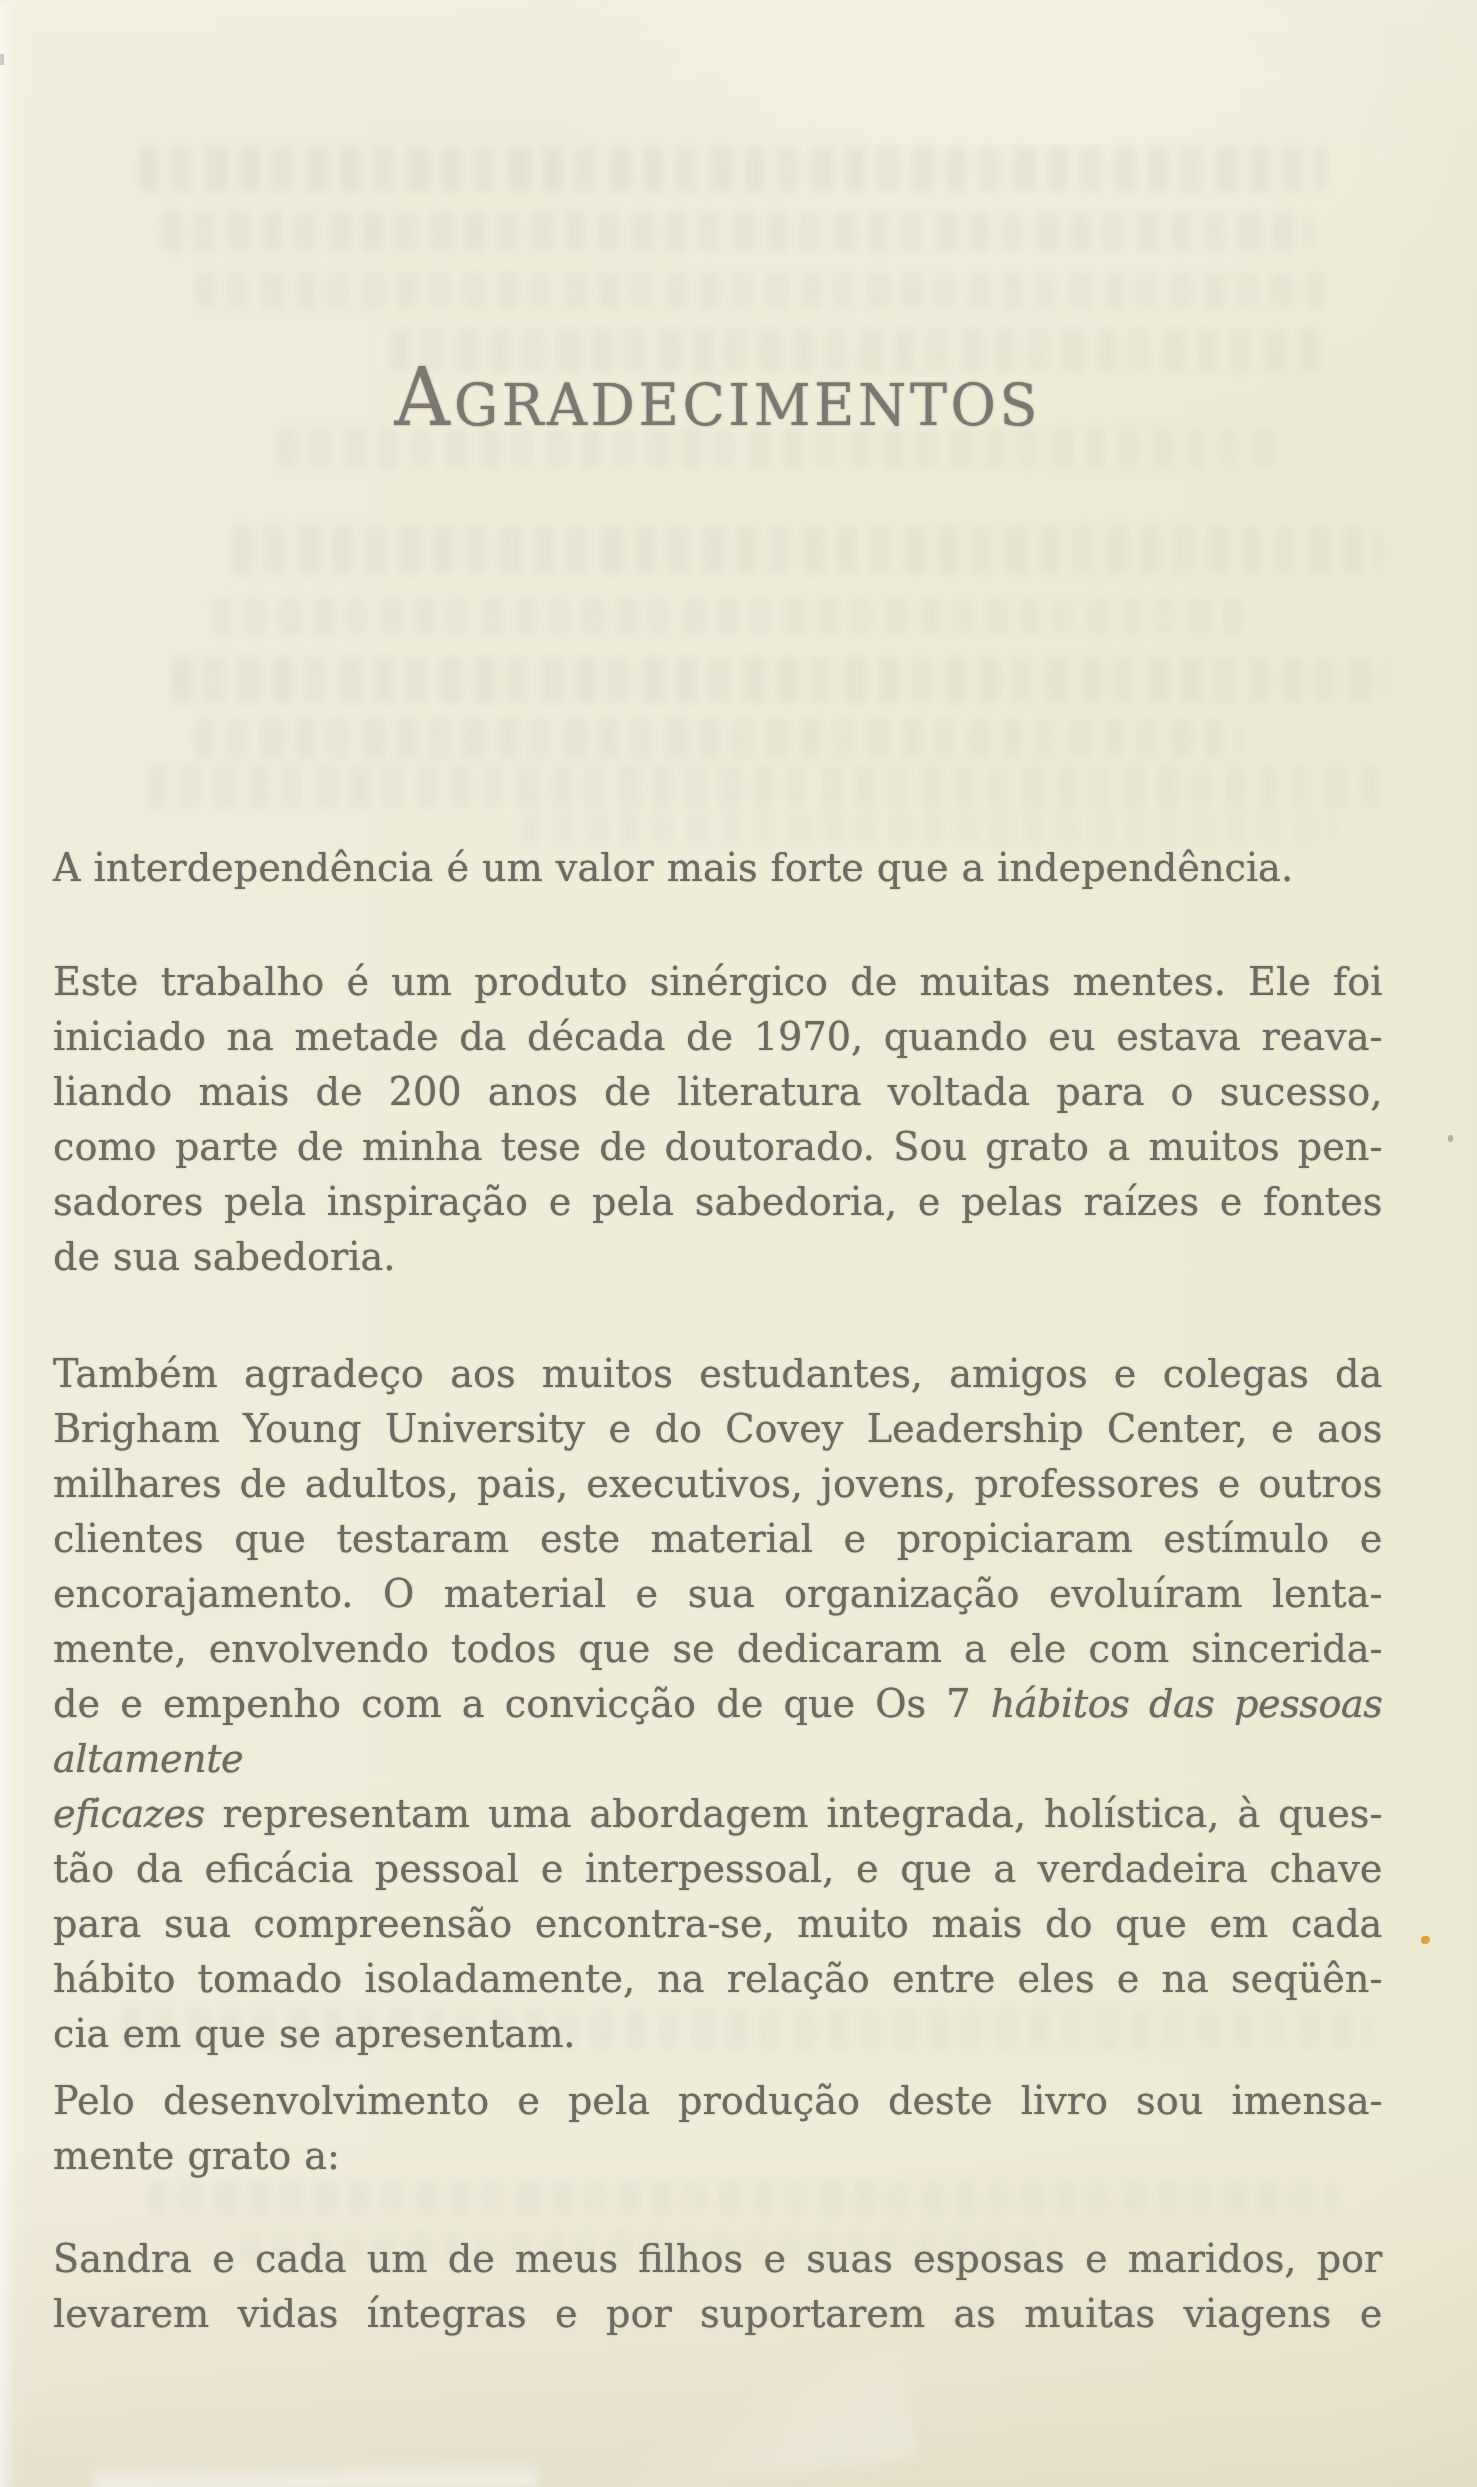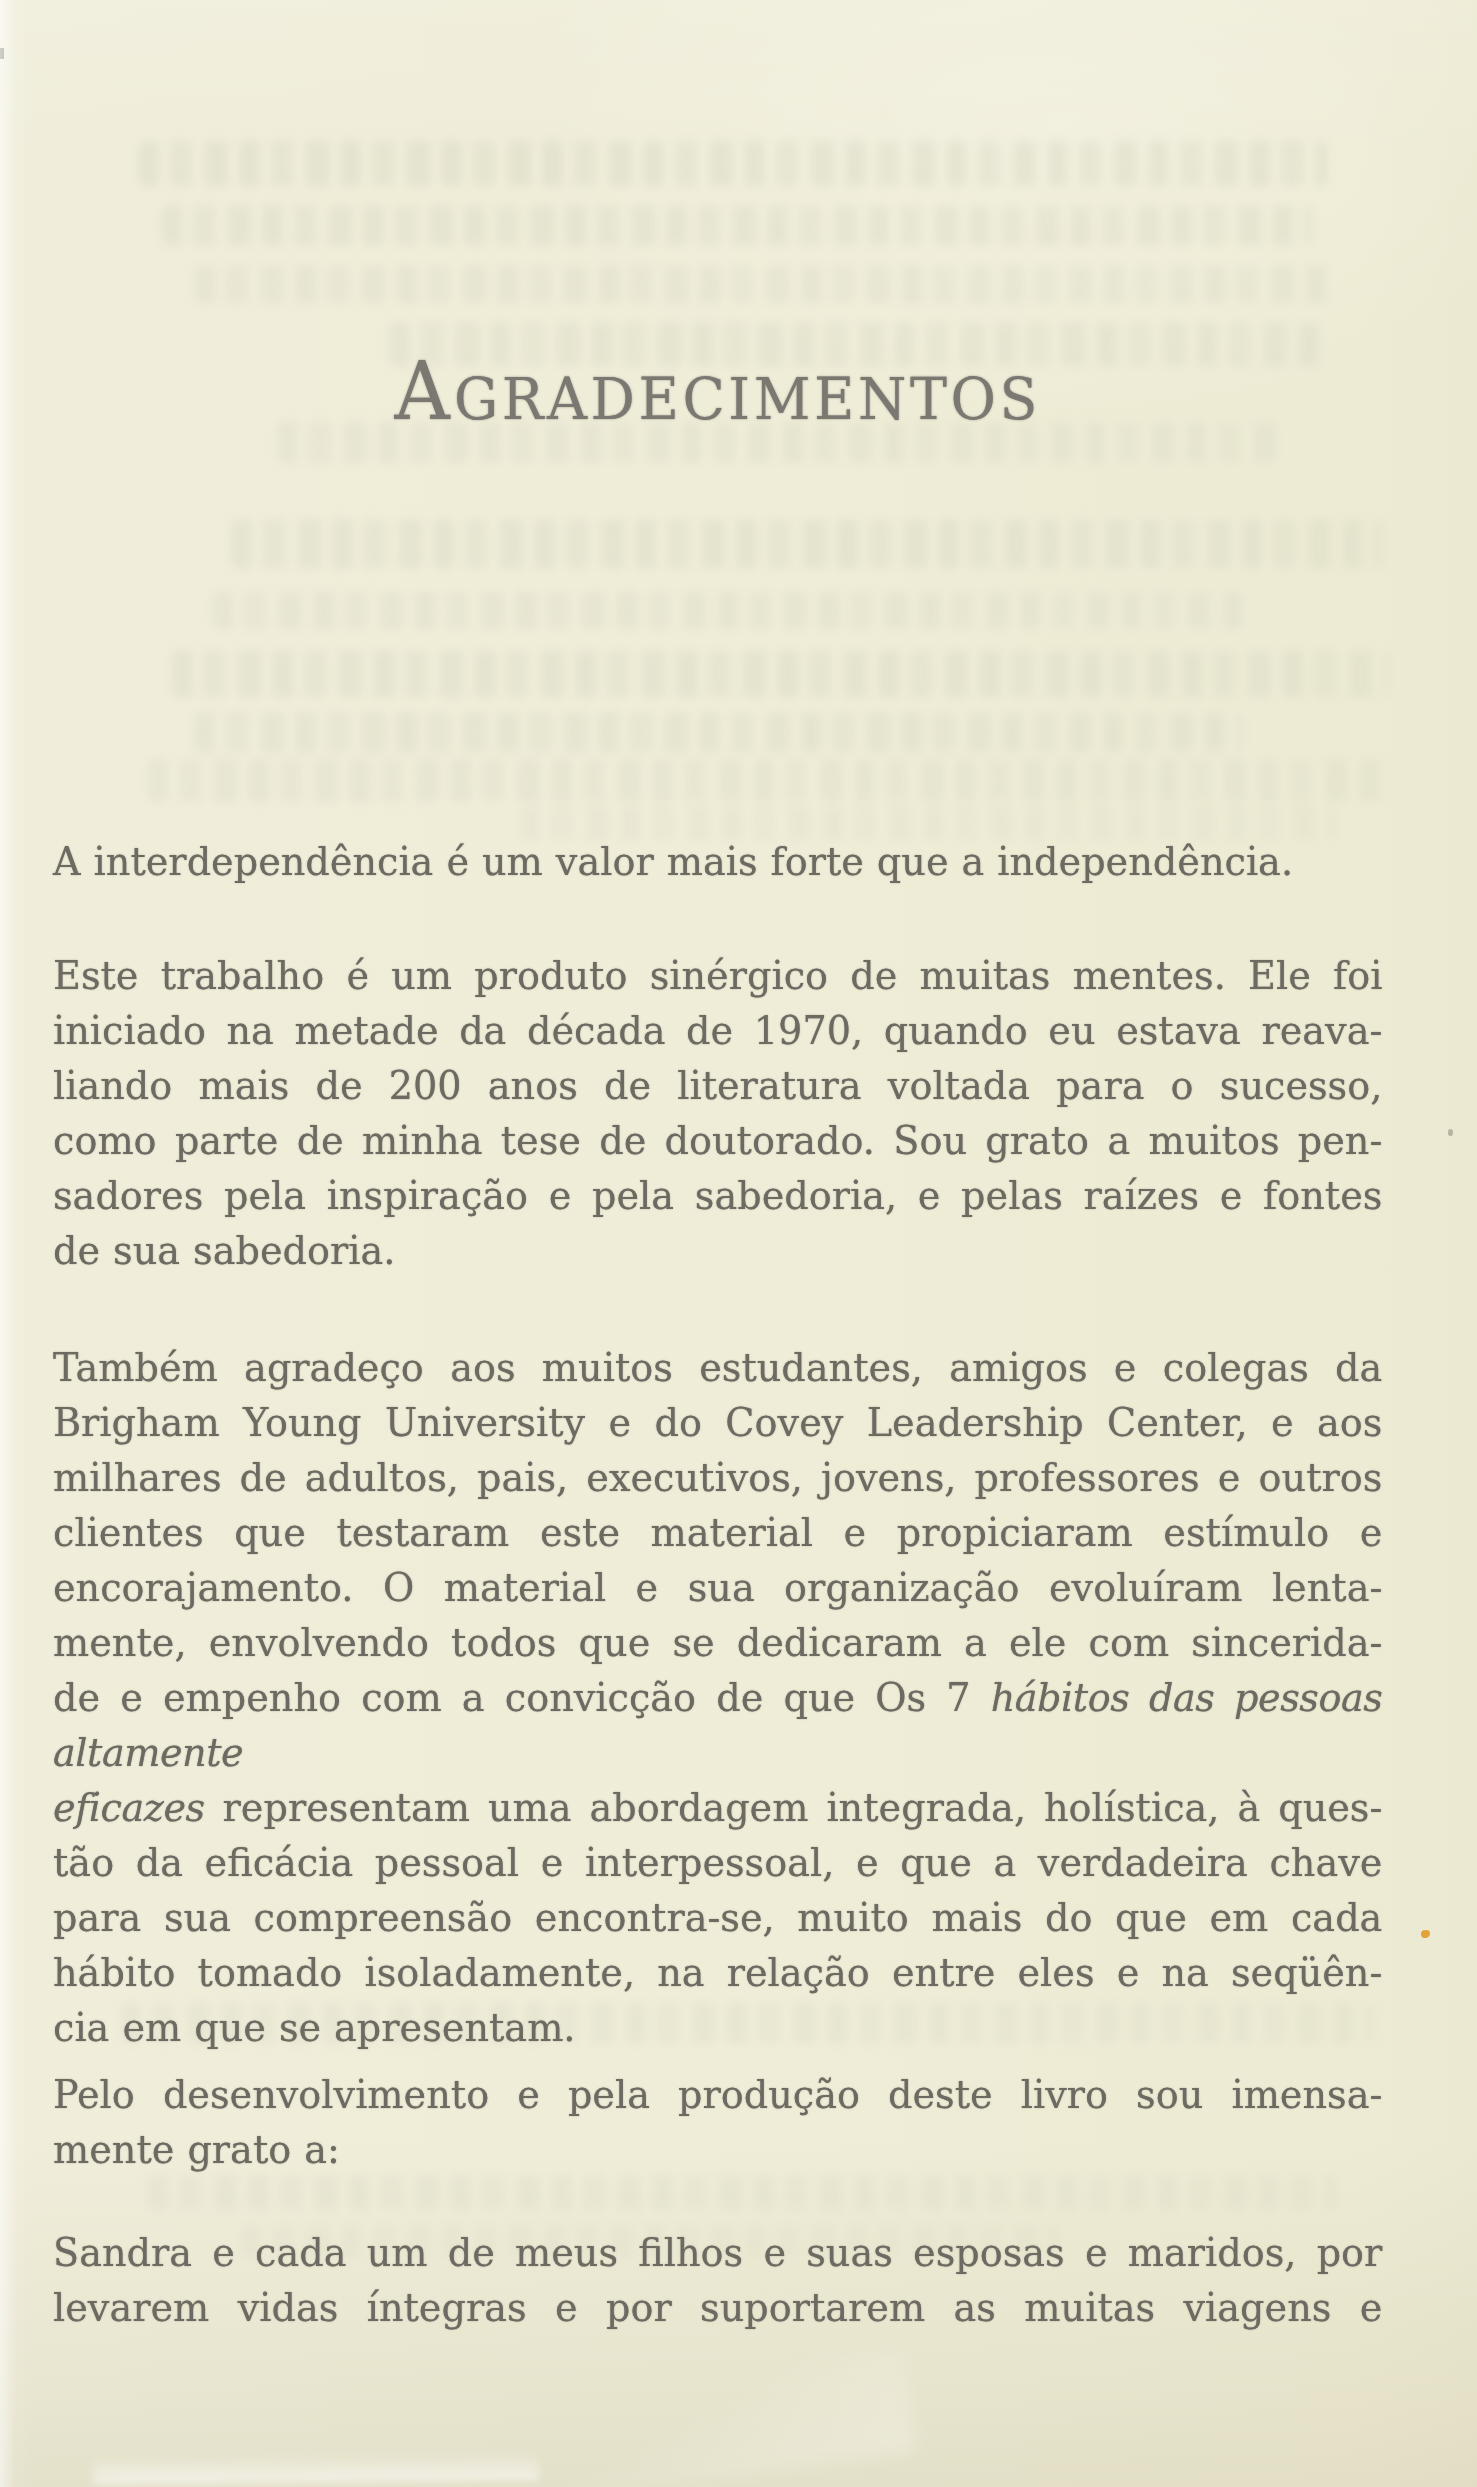--- a/index.html
+++ b/index.html
@@ -6,21 +6,21 @@
   html,body{margin:0;padding:0;}
   body{
     width:1477px;height:2487px;overflow:hidden;position:relative;
     font-family:"DejaVu Serif","Liberation Serif",serif;
     background:
       radial-gradient(ellipse 928px 483px at 72% 5%, rgba(255,255,255,.20), rgba(255,255,255,0) 62%),
       linear-gradient(180deg, rgba(255,255,255,.10) 0%, rgba(255,255,255,0) 7%, rgba(255,255,255,0) 86%, rgba(166,160,122,.10) 96%, rgba(166,160,122,.16) 100%),
       linear-gradient(90deg, #f4f2e3 0%, #f0eddA 2%, #efecd7 55%, #eeebd4 92%, #ece9d2 100%);
     background-color:#efecd7;
   }
-  .page{position:absolute;inset:0;}
+  .page{position:absolute;inset:0;margin-top:6px;}
 
   
   .column{
     position:absolute;left:53px;top:0;width:1392px;height:2487px;
     transform:scaleX(0.955);transform-origin:0 0;
   }
 
   .title{
     position:absolute;top:347px;left:0;width:100%;
     text-align:center;

